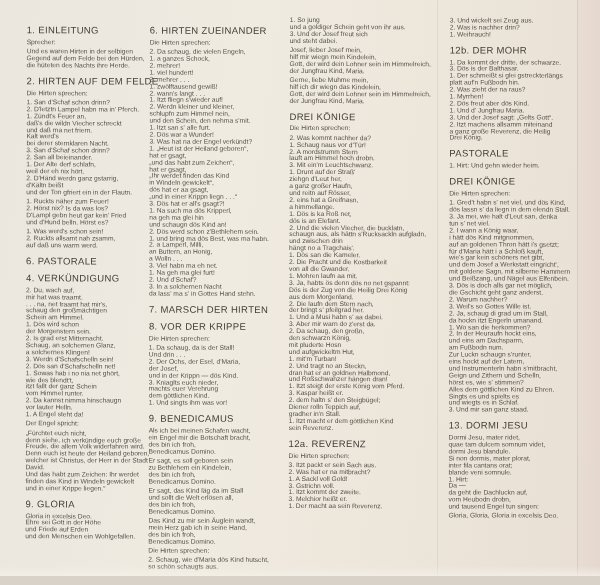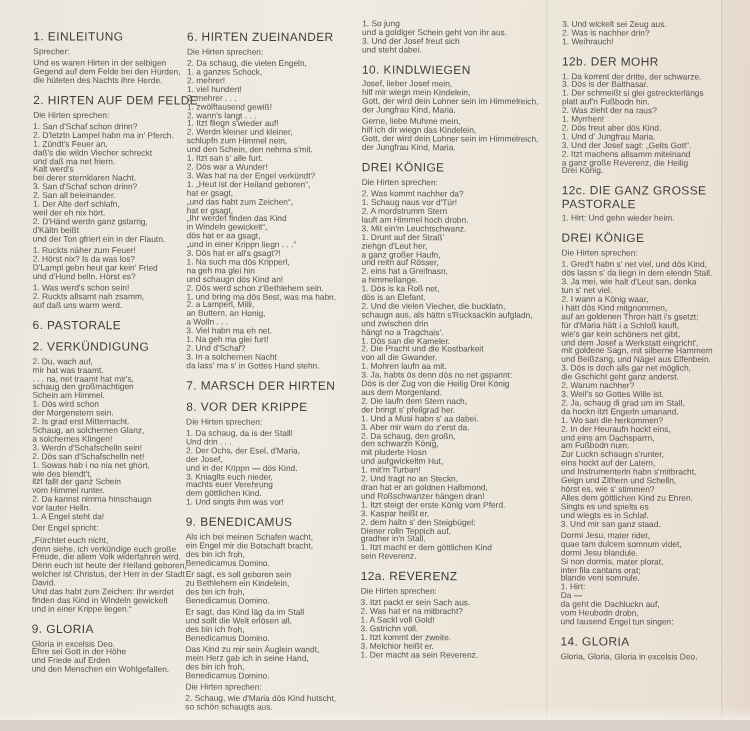--- a/index.html
+++ b/index.html
@@ -84,21 +84,21 @@
         </div>
         <div class="para">
           <div class="line">1. Was werd's schon sein!</div>
           <div class="line">2. Ruckts allsamt nah zsamm,</div>
           <div class="line">auf daß uns warm werd.</div>
         </div>
         <div class="heading">
           <div>6. PASTORALE</div>
         </div>
         <div class="heading">
-          <div>2. VERKÜNDIGUNG</div>
+          <div>4. VERKÜNDIGUNG</div>
         </div>
         <div class="para">
           <div class="line">2. Du, wach auf,</div>
           <div class="line">mir hat was traamt.</div>
           <div class="line">. . . na, net traamt hat mir's,</div>
           <div class="line">schaug den großmächtigen</div>
           <div class="line">Schein am Himmel.</div>
           <div class="line">1. Dös wird schon</div>
           <div class="line">der Morgenstern sein.</div>
           <div class="line">2. Is grad erst Mitternacht.</div>
@@ -237,23 +237,20 @@
           <div class="line">2. Schaug, wie d'Maria dös Kind hutscht,</div>
           <div class="line">so schön schaugts aus.</div>
         </div>
       </div>
     <div class="col" id="col3">
         <div class="para">
           <div class="line">1. So jung</div>
           <div class="line">und a goldiger Schein geht von ihr aus.</div>
           <div class="line">3. Und der Josef freut sich</div>
           <div class="line">und steht dabei.</div>
-        </div>
-        <div class="heading">
-          <div>10. KINDLWIEGEN</div>
         </div>
         <div class="para">
           <div class="line">Josef, lieber Josef mein,</div>
           <div class="line">hilf mir wiegn mein Kindelein,</div>
           <div class="line">Gott, der wird dein Lohner sein im Himmelreich,</div>
           <div class="line">der Jungfrau Kind, Maria.</div>
         </div>
         <div class="para">
           <div class="line">Gerne, liebe Muhme mein,</div>
           <div class="line">hilf ich dir wiegn das Kindelein,</div>
@@ -344,21 +341,20 @@
           <div class="line">2. Was zieht der na raus?</div>
           <div class="line">1. Myrrhen!</div>
           <div class="line">2. Dös freut aber dös Kind.</div>
           <div class="line">1. Und d' Jungfrau Maria.</div>
           <div class="line">3. Und der Josef sagt: „Gelts Gott“.</div>
           <div class="line">2. Itzt machens allsamm miteinand</div>
           <div class="line">a ganz große Reverenz, die Heilig</div>
           <div class="line">Drei König.</div>
         </div>
         <div class="heading">
-          <div>12c. DIE GANZ GROSSE</div>
           <div>PASTORALE</div>
         </div>
         <div class="para">
           <div class="line">1. Hirt: Und gehn wieder heim.</div>
         </div>
         <div class="heading">
           <div>DREI KÖNIGE</div>
         </div>
         <div class="para">
           <div class="line">Die Hirten sprechen:</div>
@@ -389,35 +385,35 @@
           <div class="line">Zur Luckn schaugn s'runter,</div>
           <div class="line">eins hockt auf der Latern,</div>
           <div class="line">und Instrumenterln habn s'mitbracht,</div>
           <div class="line">Geign und Zithern und Schelln,</div>
           <div class="line">hörst es, wie s' stimmen?</div>
           <div class="line">Alles dem göttlichen Kind zu Ehren.</div>
           <div class="line">Singts es und spielts es</div>
           <div class="line">und wiegts es in Schlaf.</div>
           <div class="line">3. Und mir san ganz staad.</div>
         </div>
+        <div class="heading">
+          <div>13. DORMI JESU</div>
+        </div>
         <div class="para">
           <div class="line">Dormi Jesu, mater ridet,</div>
           <div class="line">quae tam dulcem somnum videt,</div>
           <div class="line">dormi Jesu blandule.</div>
           <div class="line">Si non dormis, mater plorat,</div>
           <div class="line">inter fila cantans orat;</div>
           <div class="line">blande veni somnule.</div>
           <div class="line">1. Hirt:</div>
           <div class="line">Da —</div>
           <div class="line">da geht die Dachluckn auf,</div>
           <div class="line">vom Heubodn drobn,</div>
           <div class="line">und tausend Engel tun singen:</div>
         </div>
-        <div class="heading">
-          <div>14. GLORIA</div>
-        </div>
         <div class="para">
           <div class="line">Gloria, Gloria, Gloria in excelsis Deo.</div>
         </div>
       </div>
   </div>
   <div id="bottom-strip"></div>
 </div>
 
 </body></html>

